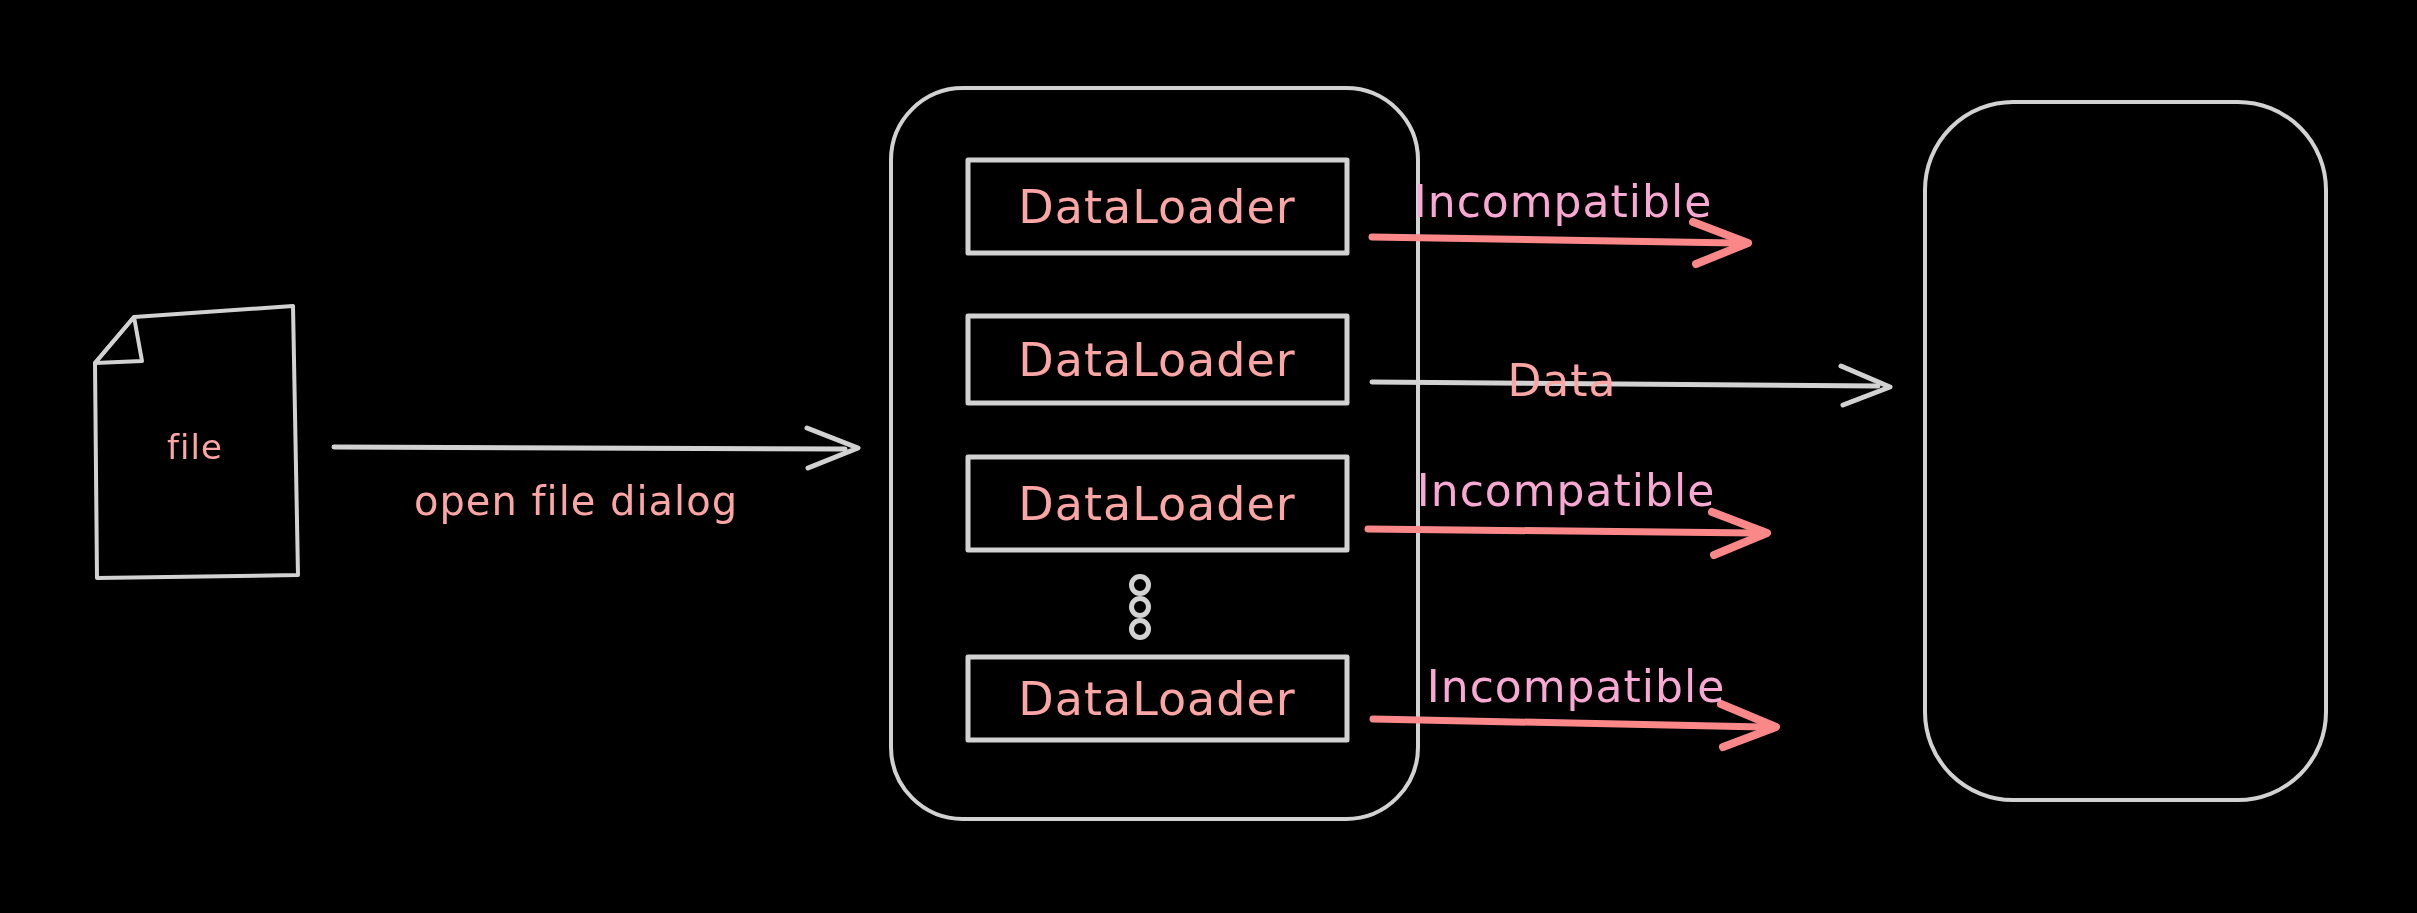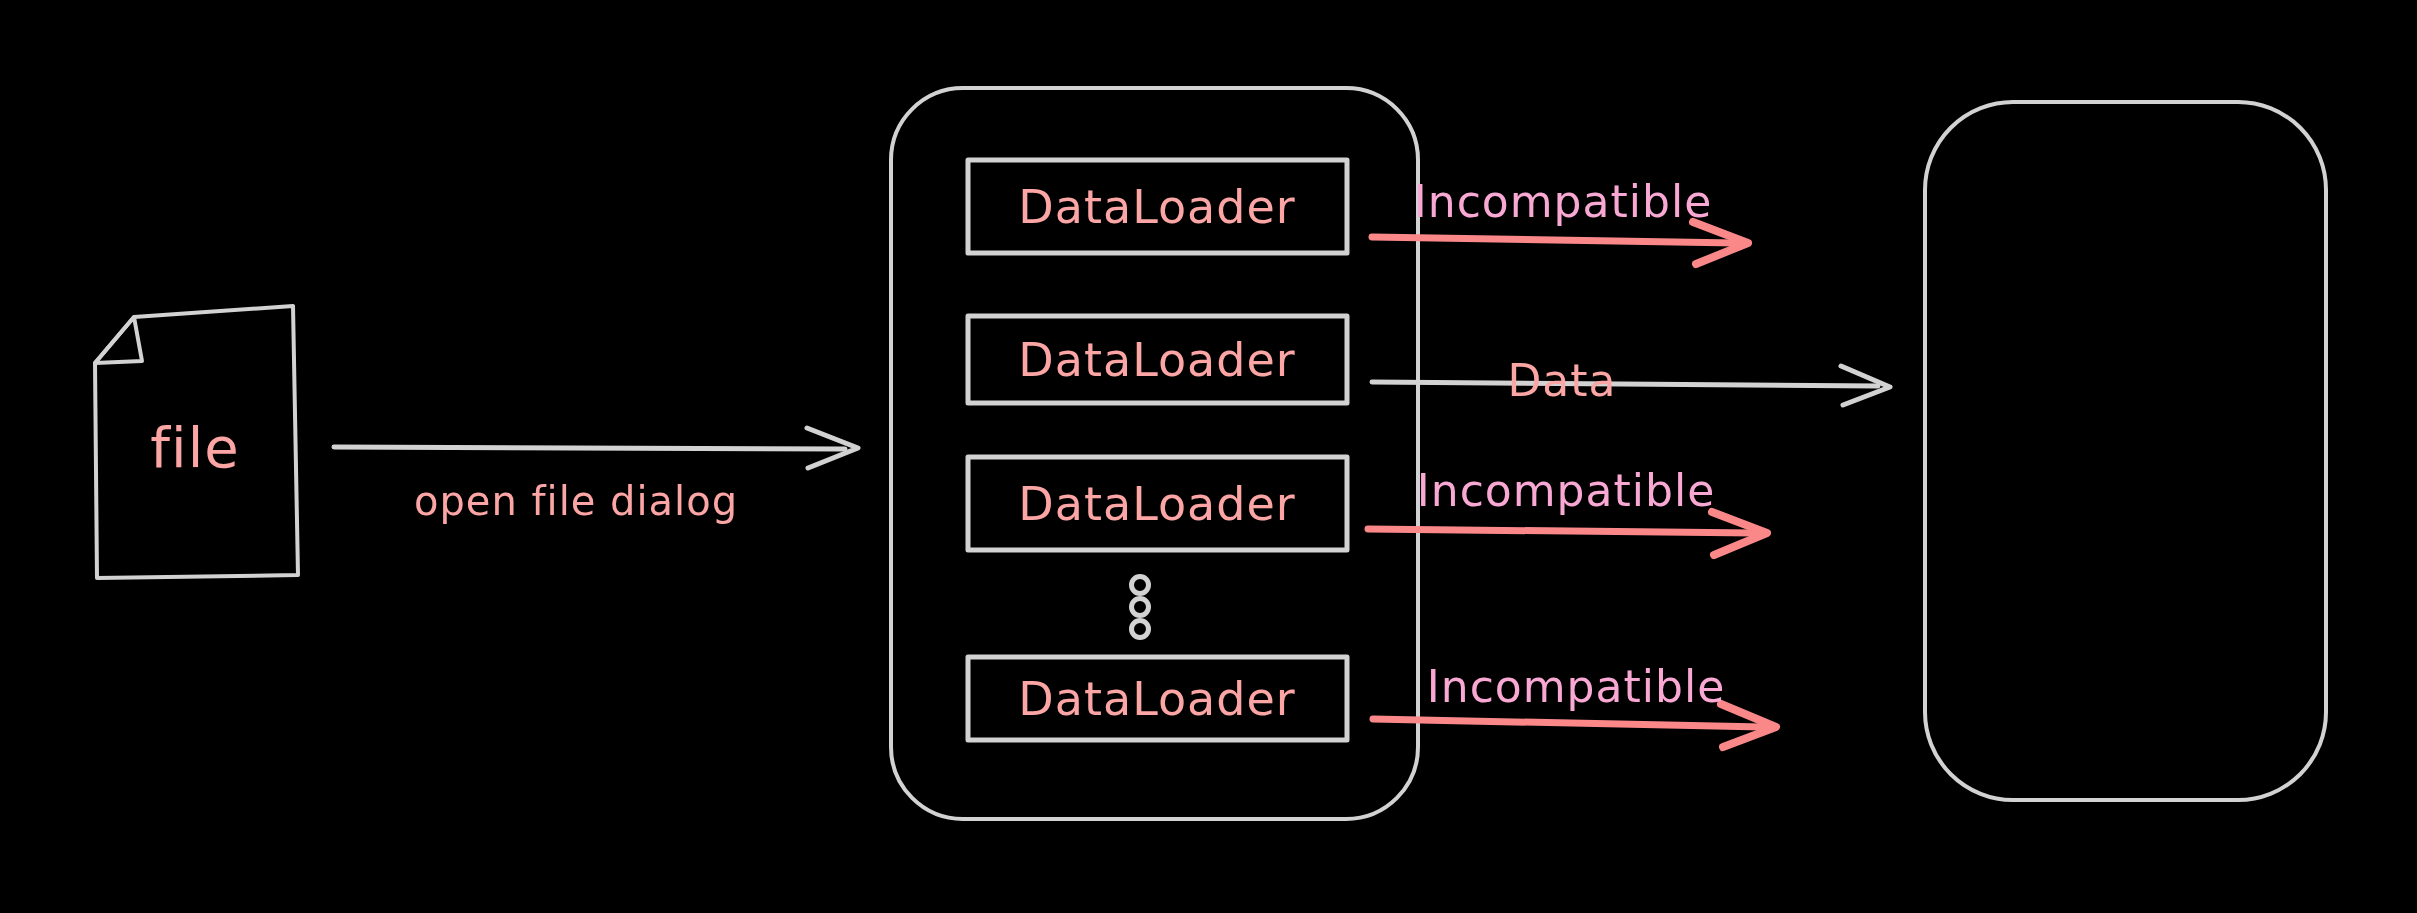--- a/index.html
+++ b/index.html
@@ -34,21 +34,21 @@
   .sketch.redhead{ stroke: #fb8888; stroke-width: 8; }
   .label {
     position: absolute;
     transform: translate(-50%, -50%);
     white-space: nowrap;
     color: #fca5a5;
     letter-spacing: 1px;
   }
   .label.red { color: #f9a8d4; text-align: right; }
   .fs-40 { font-size: 40px; }
-  .fs-42 { font-size: 56px; }
+  .fs-42 { font-size: 34px; }
   .fs-44 { font-size: 44px; }
   .fs-46 { font-size: 46px; }
 </style>
 </head>
 <body>
 
 <div class="canvas">
 
   <svg class="diagram-layer" viewBox="0 0 2417 913">
 

